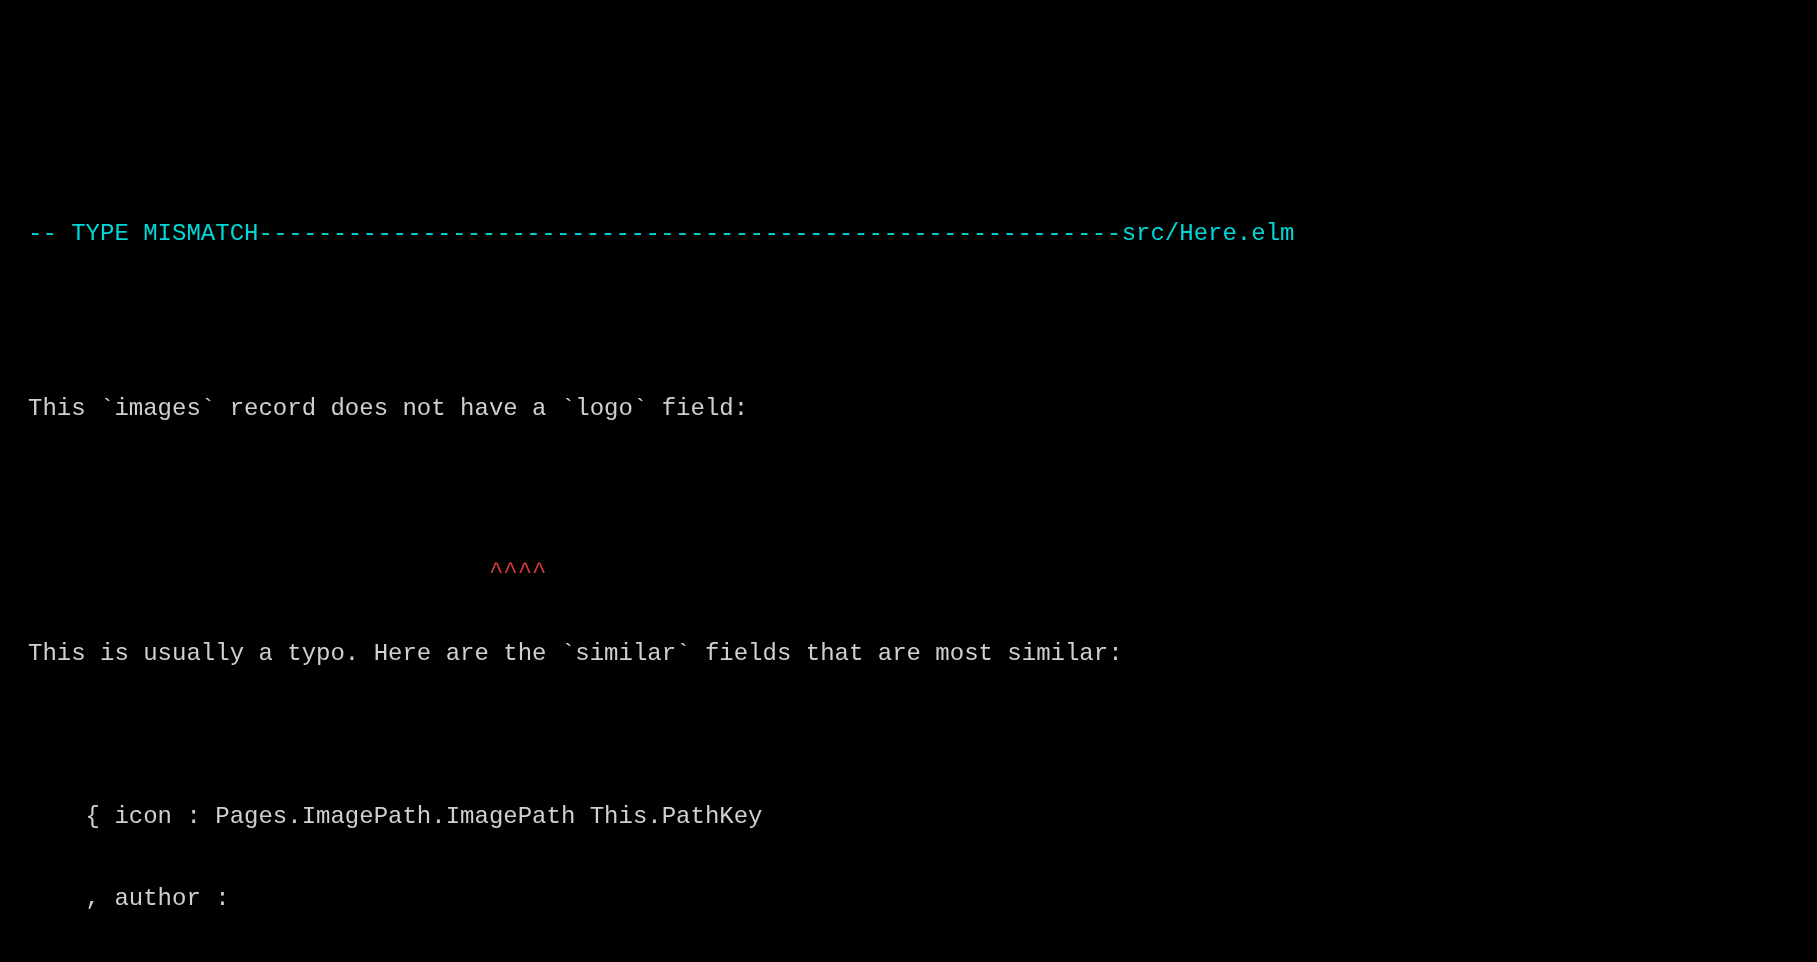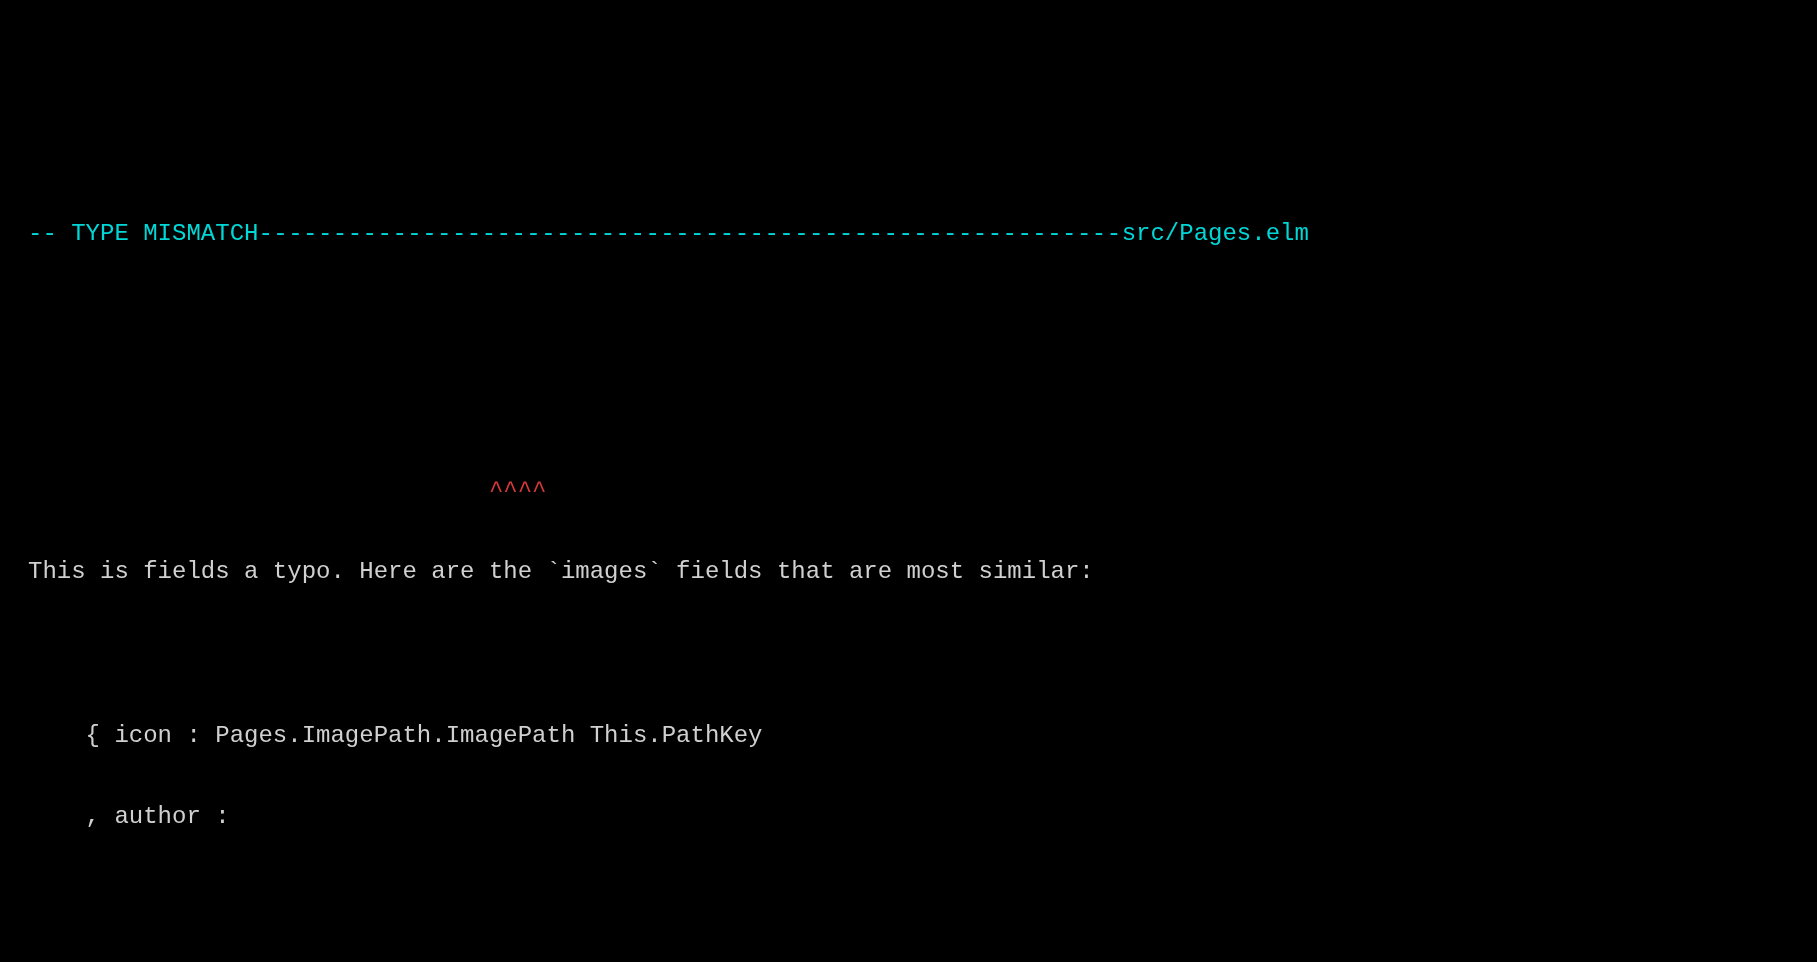--- a/index.html
+++ b/index.html
@@ -44,26 +44,27 @@
   </style>
 </head>
 <body>
 
 
 
 <div>
 <div class="header-line cyan">
       <span>-- TYPE MISMATCH </span>
       <span class="dashes">---------------------------------------------------------- </span>
-      <span>src/Pages.elm</span>
+      <span>src/Here.elm</span>
     </div>
 <div class="line"> </div>
+<div class="line white">This `images` record does not have a `logo` field:</div>
 <div class="line"> </div>
 <div class="line red">                                ^^^^</div>
-<div class="line white">This is fields a typo. Here are the `images` fields that are most similar:</div>
+<div class="line white">This is usually a typo. Here are the `similar` fields that are most similar:</div>
 <div class="line"> </div>
 <div class="line white">    { icon : Pages.ImagePath.ImagePath This.PathKey</div>
 <div class="line white">    , author :</div>
 
 
 
 
 
 
 

